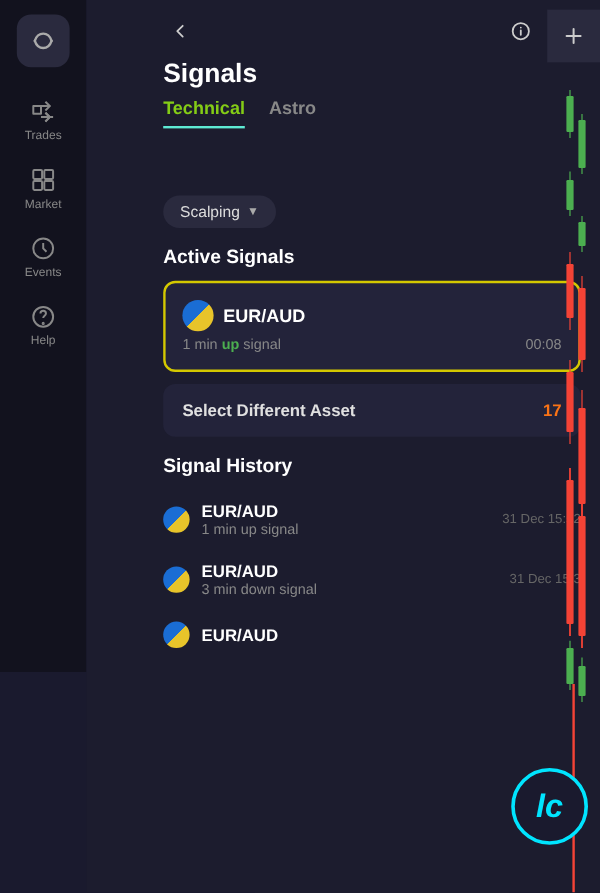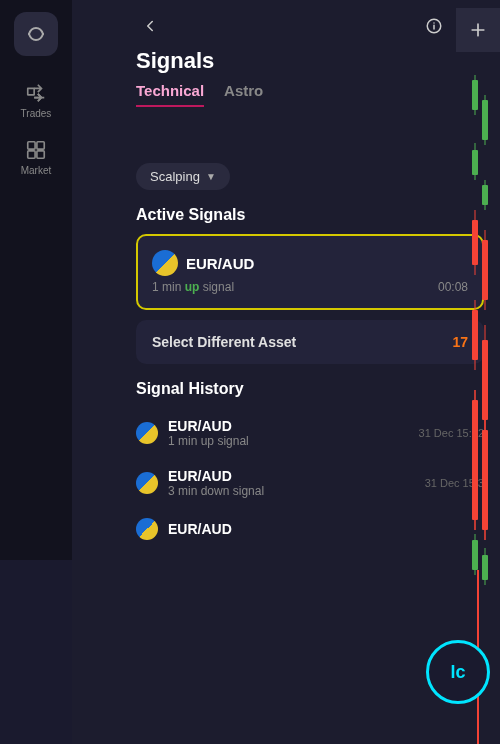--- a/index.html
+++ b/index.html
@@ -150,22 +150,22 @@
     .tab {
       font-size: 15px;
       font-weight: 600;
       color: #888;
       cursor: pointer;
       padding-bottom: 6px;
       border-bottom: 2px solid transparent;
     }
 
     .tab.active {
-      color: #f9a8d4;
-      border-bottom: 2px solid #be185d;
+      color: #84cc16;
+      border-bottom: 2px solid #5eead4;
     }
 
     
     .dropdown-row {
       padding: 0 16px;
       margin-bottom: 16px;
     }
 
     .dropdown-btn {
       display: inline-flex;
@@ -360,23 +360,24 @@
       border-radius: 50%;
       background: #1a1a2e;
       border: 3px solid #00e5ff;
       display: flex;
       align-items: center;
       justify-content: center;
       z-index: 10;
     }
 
     .logo-watermark-text {
-      font-size: 18px;
+      font-size: 27px;
       font-weight: 900;
       color: #00e5ff;
+      font-style: italic;
     }
   </style>
 </head>
 <body>
 
 <div class="sidebar">
   <div class="sidebar-logo">
     <svg viewBox="0 0 24 24">
       <path d="M5 12 Q7 6 12 6 Q17 6 19 12" stroke-linecap="round"></path>
       <path d="M5 12 Q7 18 12 18 Q17 18 19 12" stroke-linecap="round"></path>
@@ -400,21 +401,40 @@
       <svg viewBox="0 0 24 24">
         <rect x="3" y="3" width="8" height="8" rx="1"></rect>
         <rect x="13" y="3" width="8" height="8" rx="1"></rect>
         <rect x="3" y="13" width="8" height="8" rx="1"></rect>
         <rect x="13" y="13" width="8" height="8" rx="1"></rect>
       </svg>
     </div>
     <span class="label">Market</span>
   </div>
 
-
+  <div class="sidebar-item">
+    <div class="icon">
+      <svg viewBox="0 0 24 24">
+        <circle cx="12" cy="12" r="9"></circle>
+        <path d="M12 7v5l3 3"></path>
+      </svg>
+    </div>
+    <span class="label">Events</span>
+  </div>
+
+  <div class="sidebar-item">
+    <div class="icon">
+      <svg viewBox="0 0 24 24">
+        <circle cx="12" cy="12" r="9"></circle>
+        <path d="M9.5 9a2.5 2.5 0 0 1 5 0c0 2-2.5 2-2.5 4"></path>
+        <circle cx="12" cy="18" r="0.5" fill="#888"></circle>
+      </svg>
+    </div>
+    <span class="label">Help</span>
+  </div>
 </div>
 
 <div class="main">
 
   <div class="plus-btn">
     <svg viewBox="0 0 24 24">
       <path d="M12 5v14M5 12h14" stroke-linecap="round"></path>
     </svg>
   </div>
 

